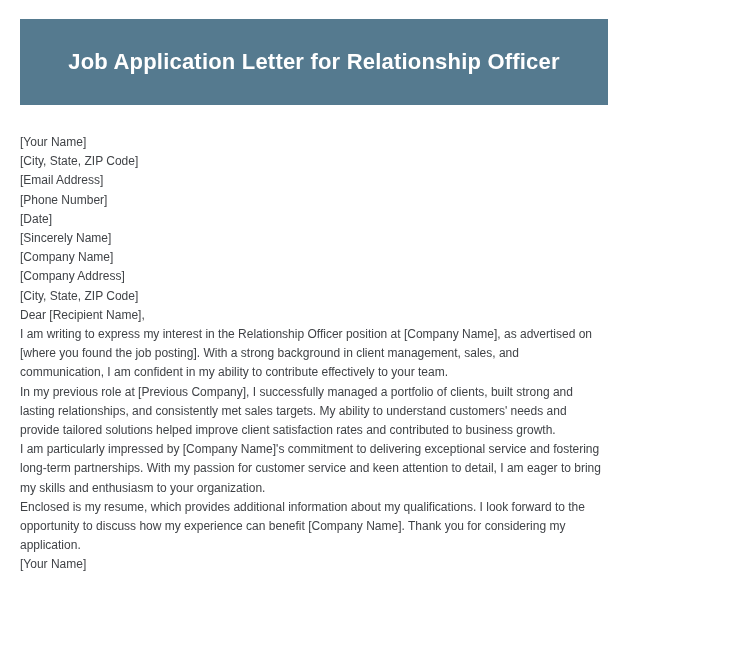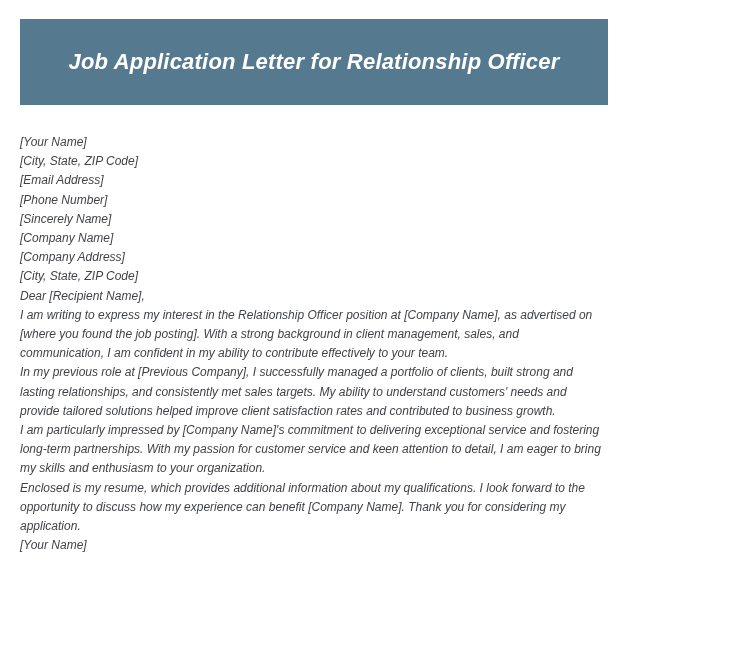--- a/index.html
+++ b/index.html
@@ -7,21 +7,20 @@
   body {
     font-family: "Liberation Sans", sans-serif;
     background: var(--page-bg, #ffffff);
   }
   .page {
     position: relative;
     width: 628px;
     height: 648px;
     background: var(--page-bg, #ffffff);
     overflow: hidden;
-    font-style: italic;
   }
   .header {
     margin: 19px 20px 0 20px;
     height: 86px;
     background: var(--header-bg, #557a8f);
     display: flex;
     align-items: center;
     justify-content: center;
   }
   .header-title {
@@ -44,20 +43,21 @@
 
 <div class="page">
   <div class="header">
     <h1 class="header-title">Job Application Letter for Relationship Officer</h1>
   </div>
   <div class="letter">
       <div class="letter-block">[Your Name]</div>
       <div class="letter-block">[City, State, ZIP Code]</div>
       <div class="letter-block">[Email Address]</div>
       <div class="letter-block">[Phone Number]</div>
+      <div class="letter-block">[Date]</div>
       <div class="letter-block">[Sincerely Name]</div>
       <div class="letter-block">[Company Name]</div>
       <div class="letter-block">[Company Address]</div>
       <div class="letter-block">[City, State, ZIP Code]</div>
       <div class="letter-block">Dear [Recipient Name],</div>
       <div class="letter-block">I am writing to express my interest in the Relationship Officer position at [Company Name], as advertised on [where you found the job posting]. With a strong background in client management, sales, and communication, I am confident in my ability to contribute effectively to your team.</div>
       <div class="letter-block">In my previous role at [Previous Company], I successfully managed a portfolio of clients, built strong and lasting relationships, and consistently met sales targets. My ability to understand customers' needs and provide tailored solutions helped improve client satisfaction rates and contributed to business growth.</div>
       <div class="letter-block">I am particularly impressed by [Company Name]'s commitment to delivering exceptional service and fostering long-term partnerships. With my passion for customer service and keen attention to detail, I am eager to bring my skills and enthusiasm to your organization.</div>
       <div class="letter-block">Enclosed is my resume, which provides additional information about my qualifications. I look forward to the opportunity to discuss how my experience can benefit [Company Name]. Thank you for considering my application.</div>
       <div class="letter-block">[Your Name]</div>

